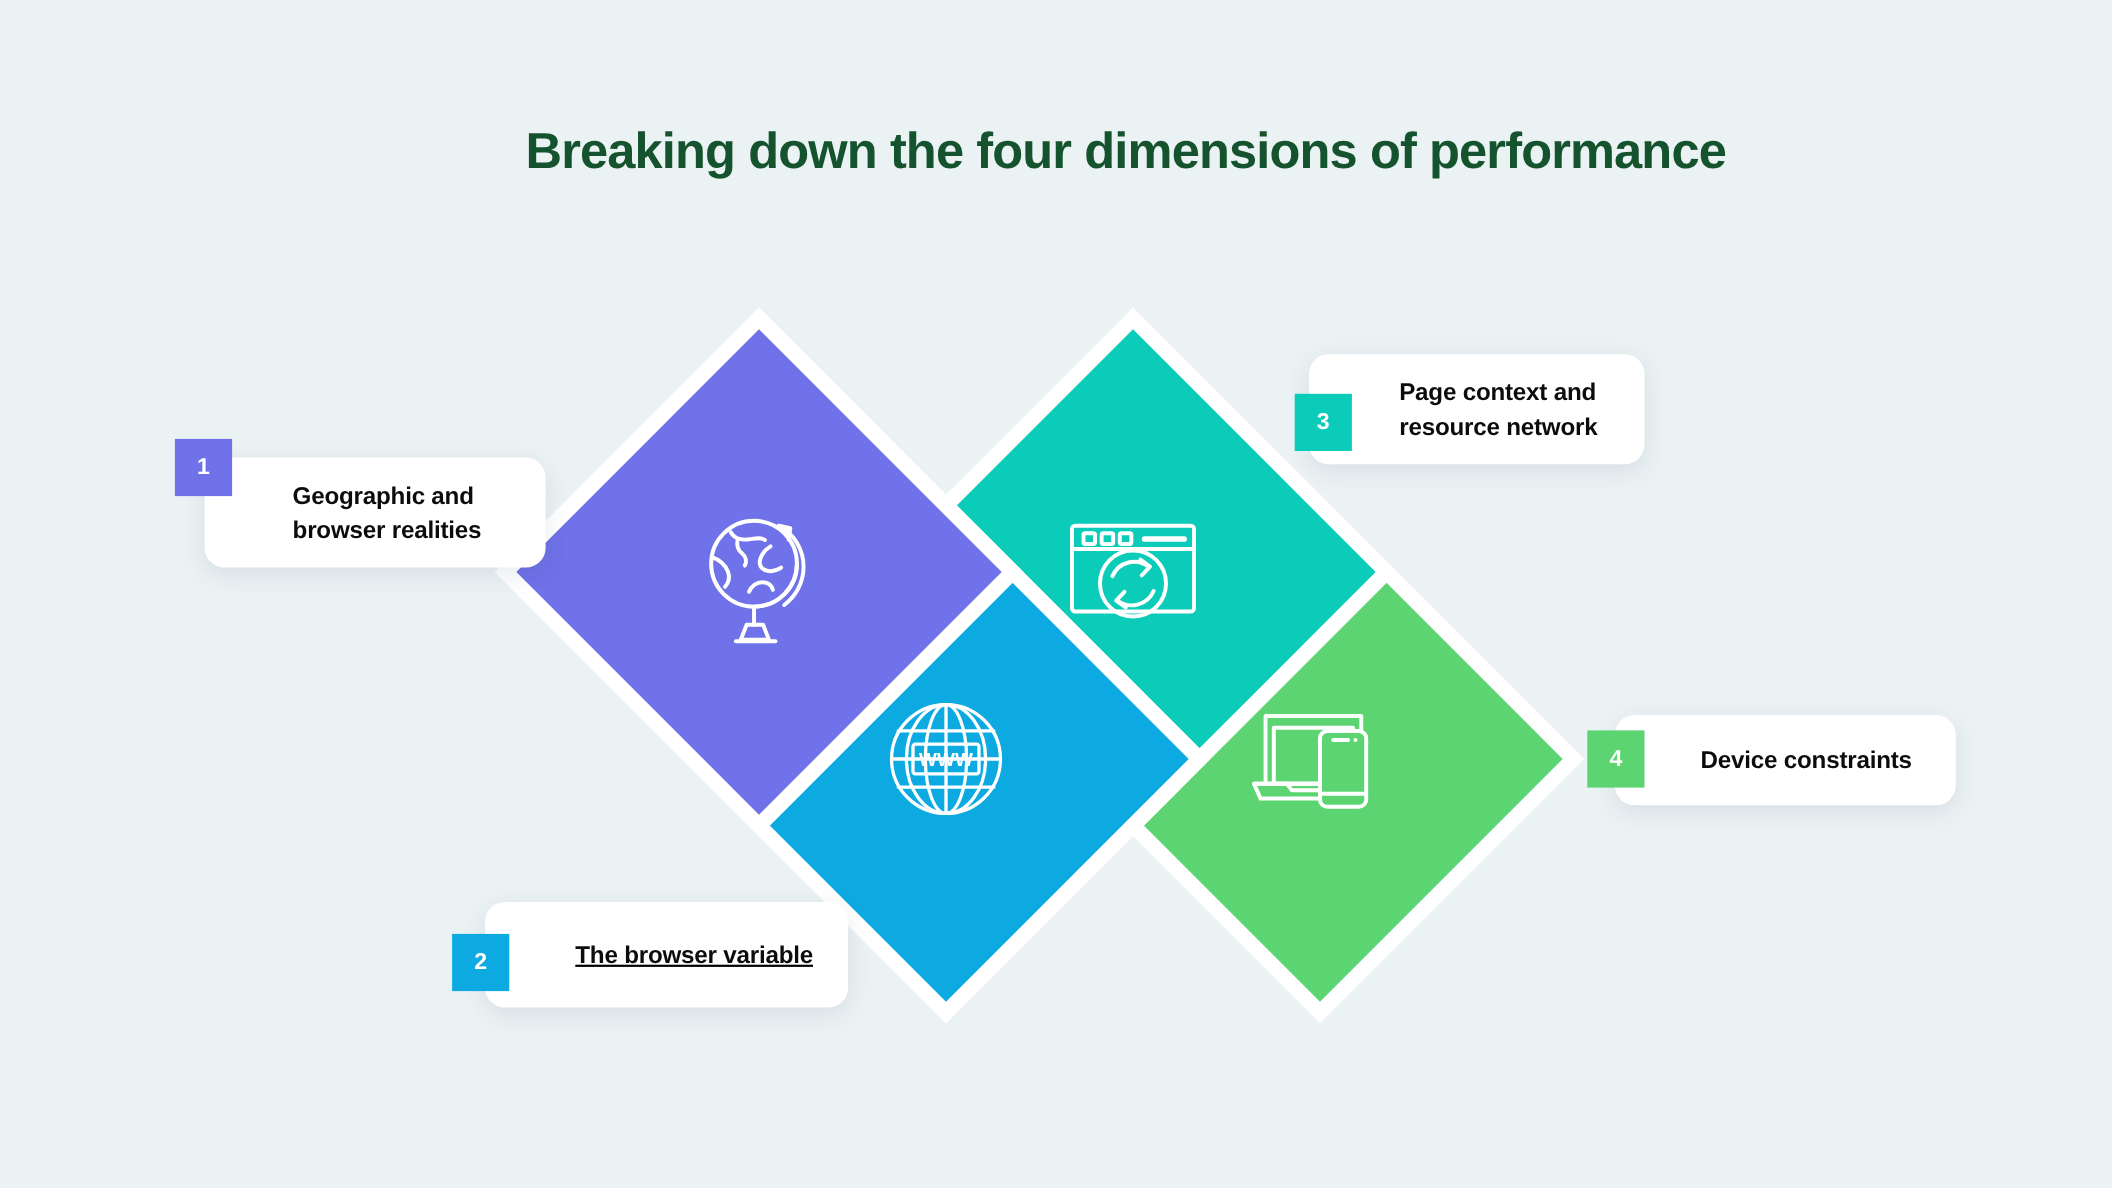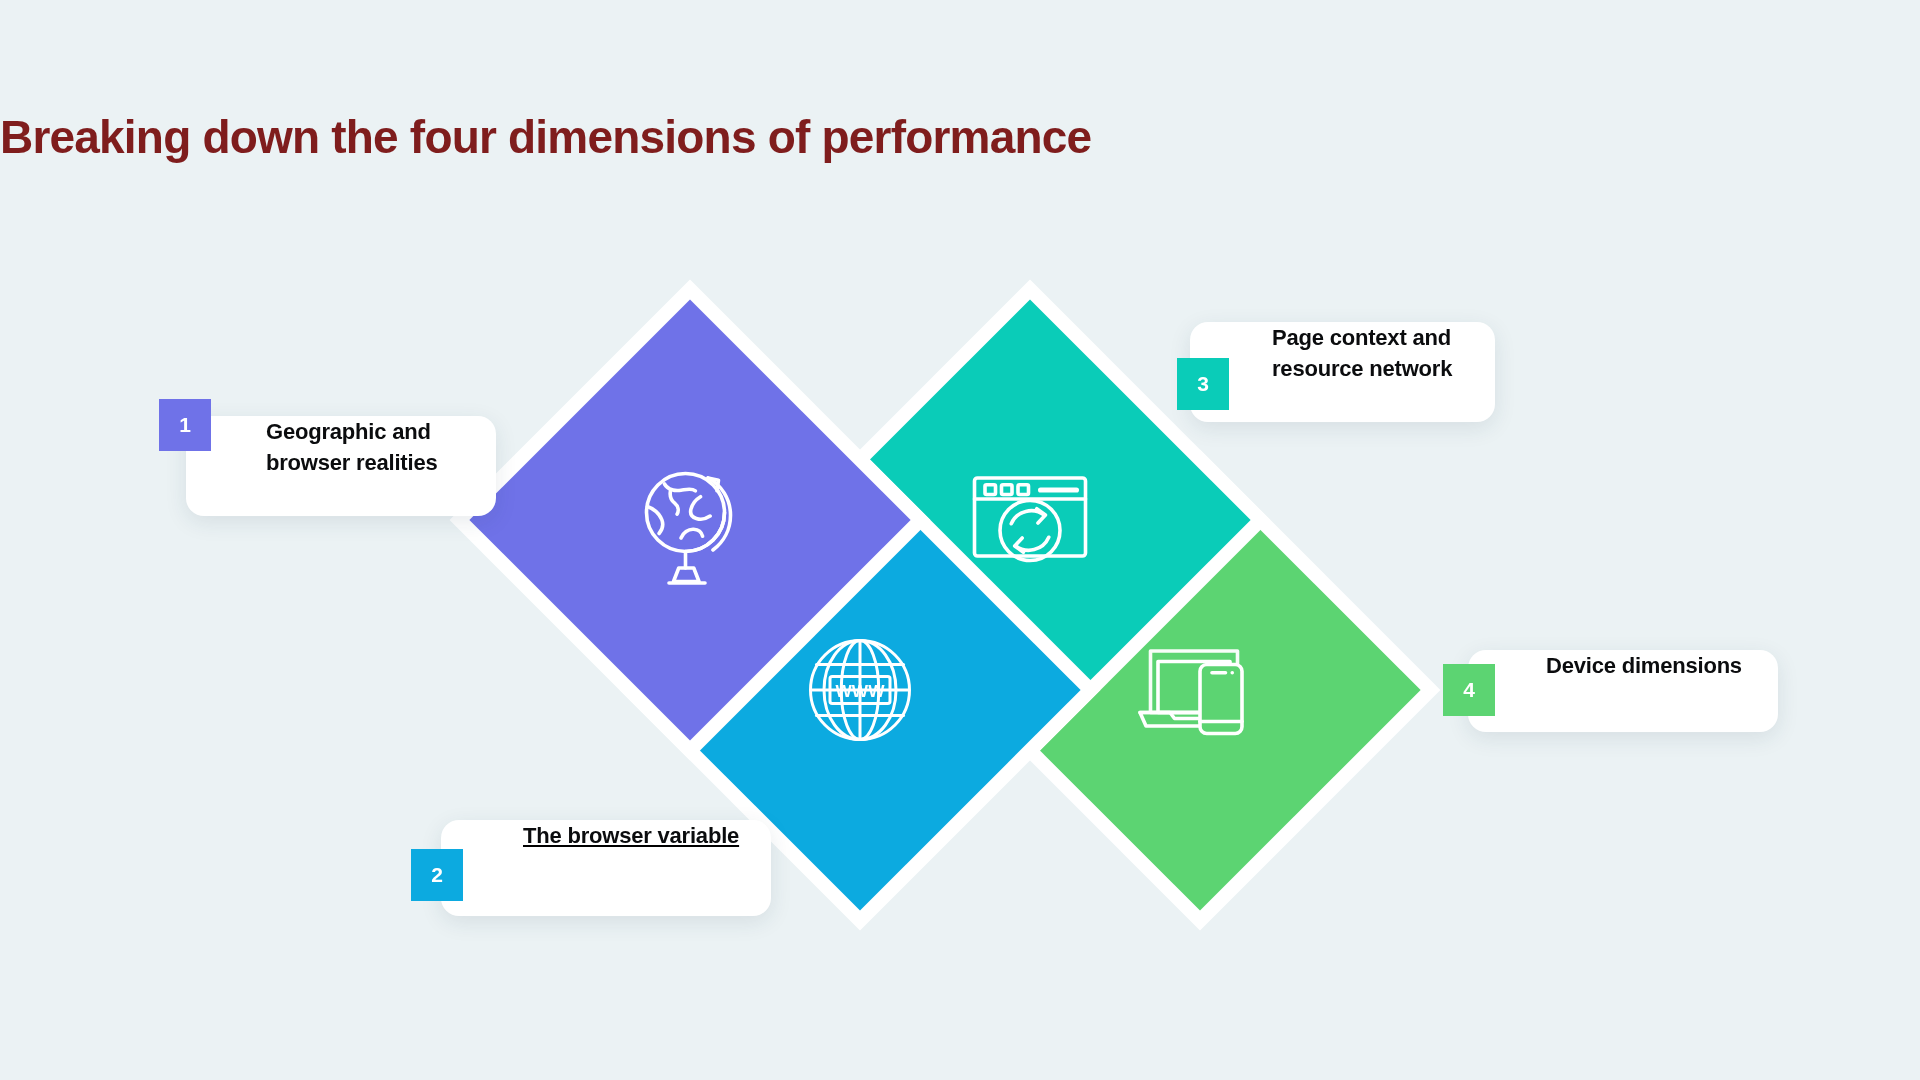--- a/index.html
+++ b/index.html
@@ -16,25 +16,25 @@
     font-family:"Liberation Sans", sans-serif;
     position:relative;
   }
 
   
   #page-title {
     position:absolute;
     top:110px;
     left:0;
     width:1569px;
-    text-align:left;
+    text-align:right;
     font-size:46px;
     font-weight:bold;
     letter-spacing:-0.8px;
-    color:#7f1d1d;
+    color:#14532d;
     white-space:nowrap;
   }
 
   
   #diamond-cluster {
     position:absolute;
     left:0;
     top:0;
     width:1920px;
     height:1080px;
@@ -76,21 +76,21 @@
   #diamond-page       { left:860px; top:350px; z-index:2; }
   #diamond-device     { left:1030px; top:520px; z-index:1; }
 
   
   .label-card {
     position:absolute;
     background:#FFFFFF;
     border-radius:18px;
     box-shadow:0 6px 22px rgba(25,60,80,0.10);
     display:flex;
-    align-items:flex-start;
+    align-items:center;
     z-index:10;
   }
 
   .card-badge {
     position:absolute;
     width:52px;
     height:52px;
     display:flex;
     align-items:center;
     justify-content:center;
@@ -231,16 +231,16 @@
 <div class="label-card" id="card-page">
   <div class="card-text">
     <div>Page context and</div>
     <div>resource network</div>
   </div>
 </div>
 <div class="card-badge" id="badge-page" style="background: rgb(10, 204, 184);">3</div>
 
 <div class="label-card" id="card-device">
   <div class="card-text">
-    <div>Device dimensions</div>
+    <div>Device constraints</div>
   </div>
 </div>
 <div class="card-badge" id="badge-device" style="background: rgb(92, 212, 114);">4</div>
 
 </body></html>

